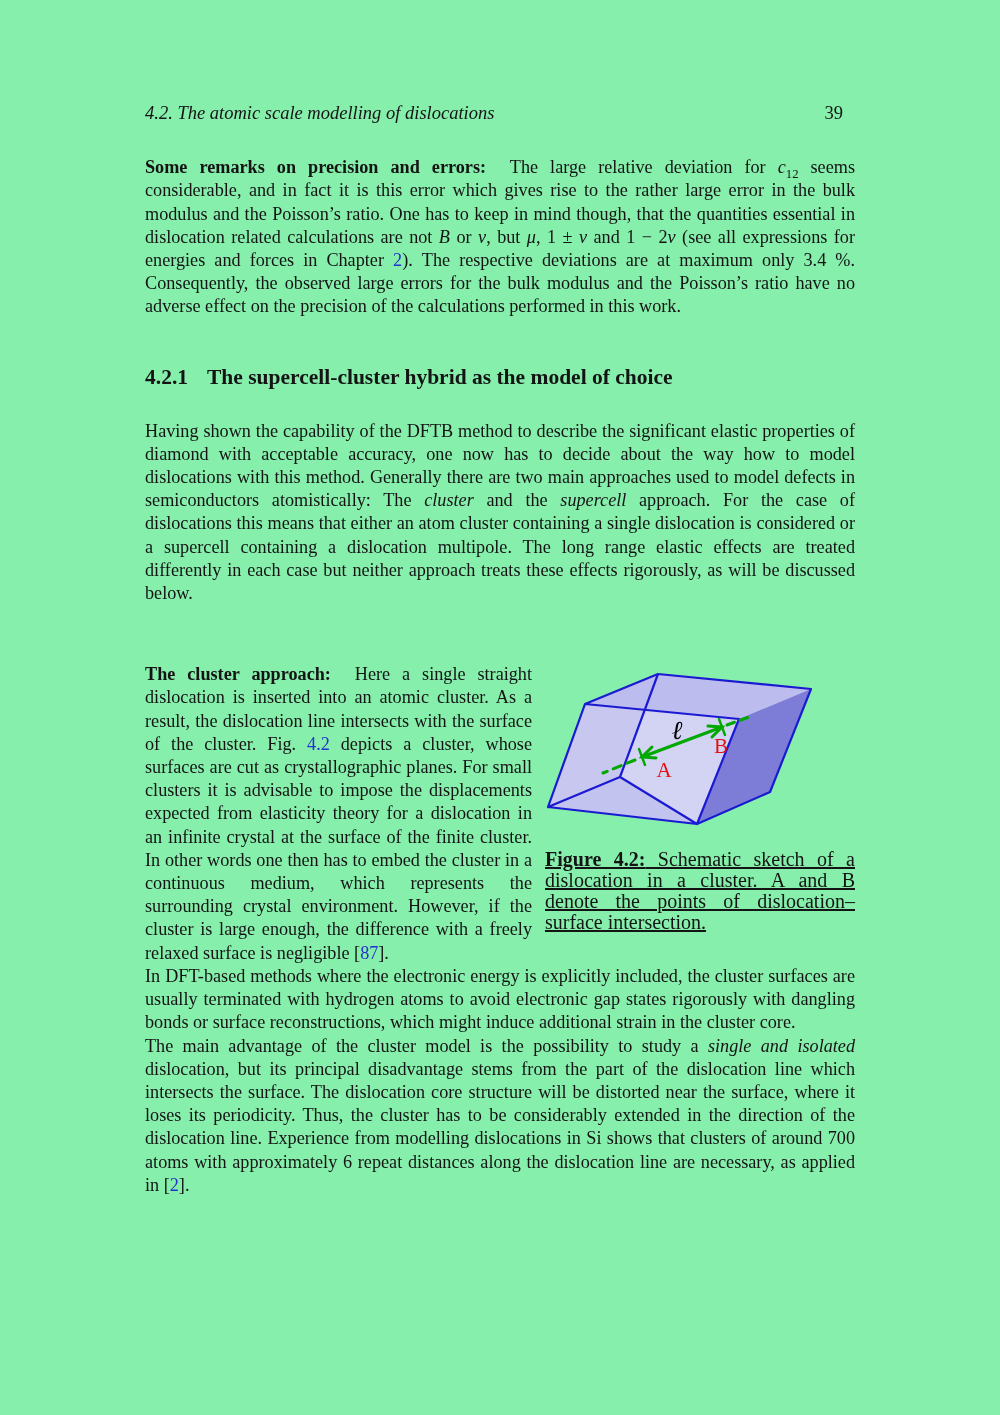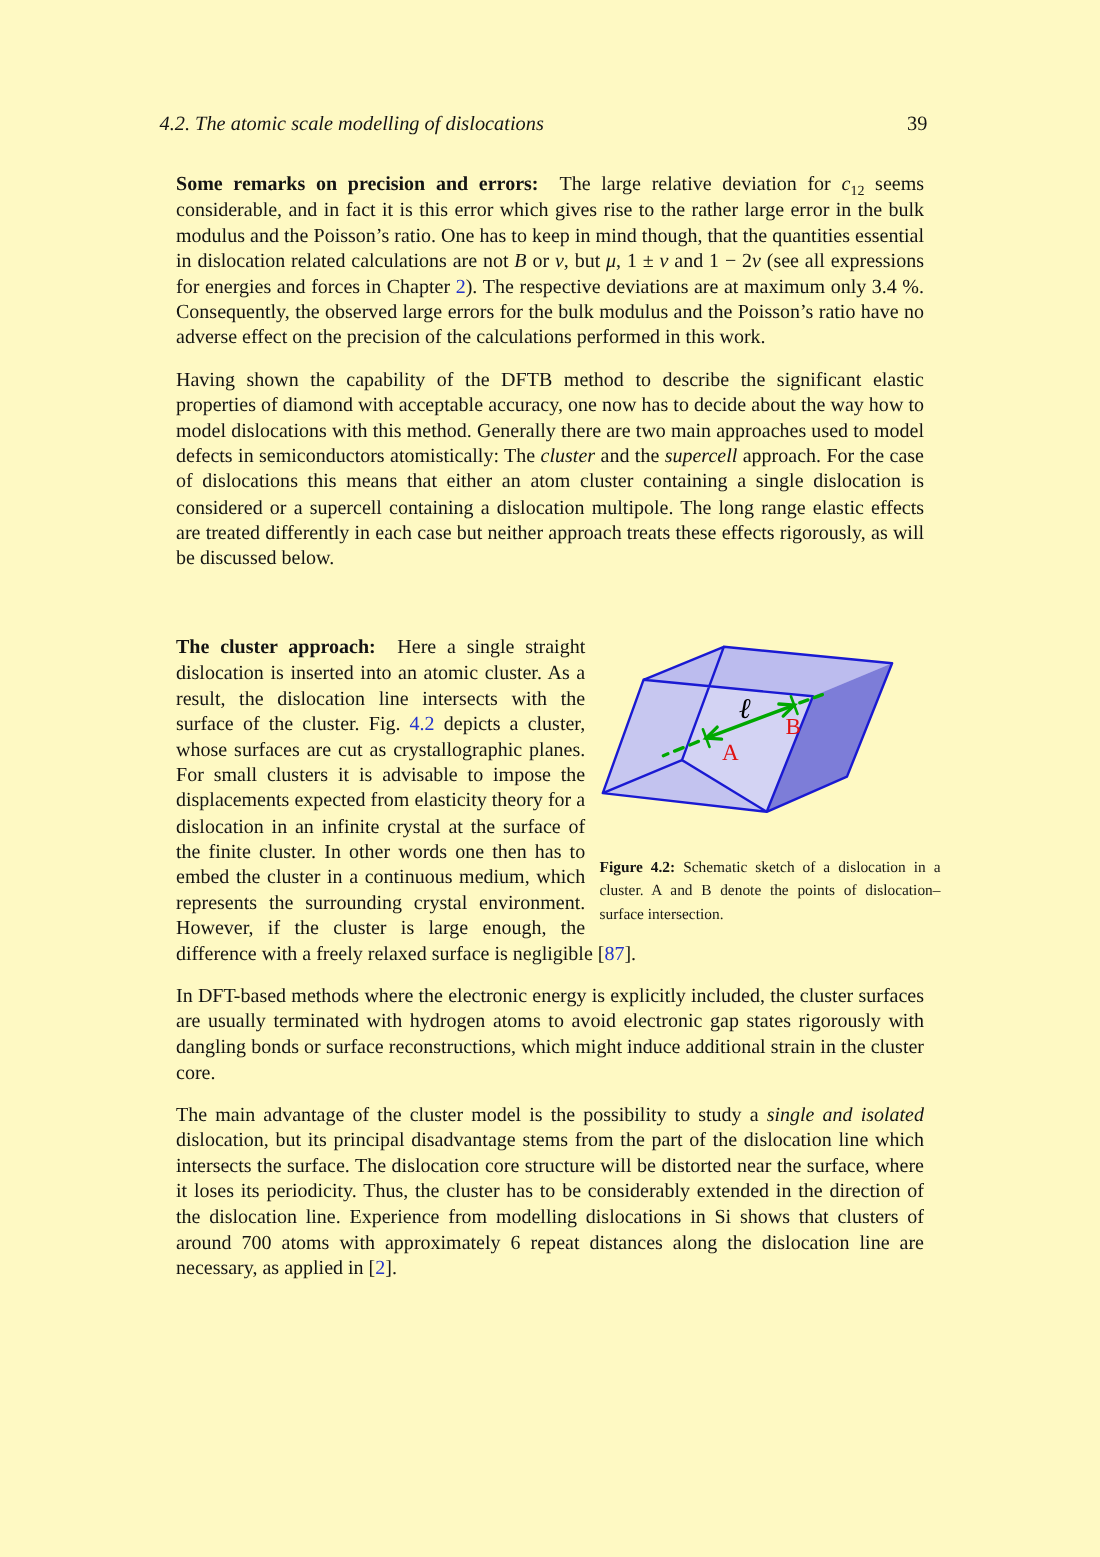--- a/index.html
+++ b/index.html
@@ -1,77 +1,82 @@
 <!DOCTYPE html>
 <html><head>
 <meta charset="utf-8">
 <style>
   html,body { margin:0; padding:0; background:#ffffff; }
   .page {
     position:relative;
     width:1000px; height:1415px;
     box-sizing:border-box;
     padding:102px 145px 0 145px;
-    background:#fef9c3;
+    background:#86efac;
     font-family:"Liberation Serif", serif;
     font-size:18.2px;
     line-height:23.2px;
     color:#141414;
     overflow:hidden;
   }
   .pagehead {
     display:flex;
     justify-content:space-between;
     align-items:baseline;
     font-size:18.5px;
     margin-bottom:31px;
   }
   .pagehead .sect { font-style:italic; }
   .pagehead .pno { font-style:normal; padding-right:12px;margin-left:20px; }
-  p.body { margin:15px; text-align:justify; }
+  p.body { margin:0; text-align:justify; }
   .subhead {
     display:flex;
     font-weight:bold;
     font-size:21.5px;
     line-height:26px;
     margin:45px 0 30px 0;
   }
   .subhead .num { width:62px; flex:0 0 auto; }
   .cluster-section { margin-top:58px; }
   .figfloat {
     float:right;
     width:310px;
     margin:2px 0 6px 13px;
   }
   .figfloat svg { display:block; }
   .figcaption {
-    font-size:14px;
+    font-size:20px;
     line-height:21px;
     text-align:justify;
-    margin-top:28px;
+    margin-top:12px;
+    text-decoration:underline;
   }
   .dft { clear:both; margin-top:14px; }
   .advantage { margin-top:13px; }
   .link { color:#2433cc; cursor:pointer; }
   sub.run-sub { font-size:70%; line-height:0; }
   b.run-b { font-weight:bold; }
   i.run-i { font-style:italic; }
 </style>
 </head>
 <body>
 
 <div class="page">
 
   <div class="pagehead">
     <span class="sect">4.2. The atomic scale modelling of dislocations</span>
     <span class="pno">39</span>
   </div>
 
   <p class="body remarks"><b class="run-b">Some remarks on precision and errors:</b><span>&nbsp; The large relative deviation for </span><i class="run-i">c</i><sub class="run-sub">12</sub><span> seems considerable, and in fact it is this error which gives rise to the rather large error in the bulk modulus and the Poisson’s ratio. One has to keep in mind though, that the quantities essential in dislocation related calculations are not </span><i class="run-i">B</i><span> or </span><i class="run-i">ν</i><span>, but </span><i class="run-i">μ</i><span>, 1 ± </span><i class="run-i">ν</i><span> and 1 − 2</span><i class="run-i">ν</i><span> (see all expressions for energies and forces in Chapter </span><span class="link">2</span><span>). The respective deviations are at maximum only 3.4 %. Consequently, the observed large errors for the bulk modulus and the Poisson’s ratio have no adverse effect on the precision of the calculations performed in this work.</span></p>
 
+  <div class="subhead">
+    <span class="num">4.2.1</span>
+    <span class="ttl">The supercell-cluster hybrid as the model of choice</span>
+  </div>
 
   <p class="body intro"><span>Having shown the capability of the DFTB method to describe the significant elastic properties of diamond with acceptable accuracy, one now has to decide about the way how to model dislocations with this method.  Generally there are two main approaches used to model defects in semiconductors atomistically: The </span><i class="run-i">cluster</i><span> and the </span><i class="run-i">supercell</i><span> approach.  For the case of dislocations this means that either an atom cluster containing a single dislocation is considered or a supercell containing a dislocation multipole. The long range elastic effects are treated differently in each case but neither approach treats these effects rigorously, as will be discussed below.</span></p>
 
   <div class="cluster-section">
 
     <div class="figfloat">
       <svg width="290" height="172" viewBox="0 0 290 172">
 
         <polygon points="3,142 40,39 113,9 266,24 225,127 152,159" fill="#d3d3f3"></polygon>
         <polygon points="3,142 40,39 113,9 75,112" fill="#c7c7f0"></polygon>

